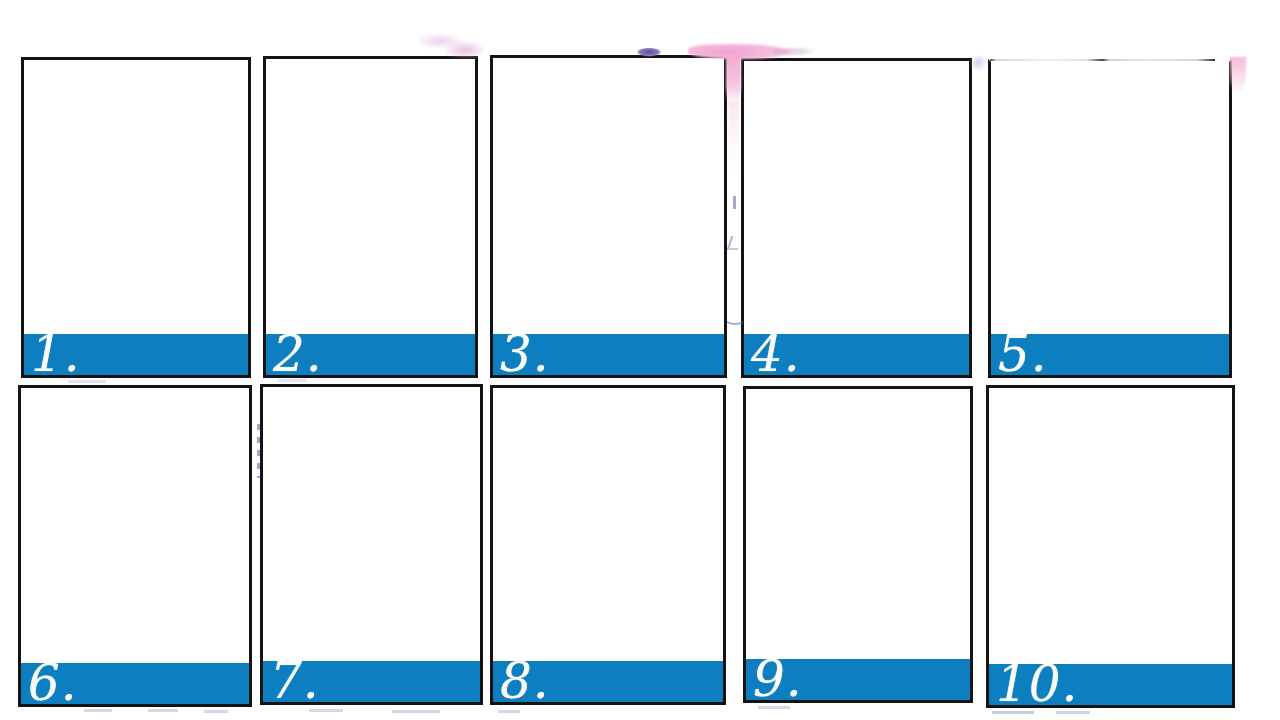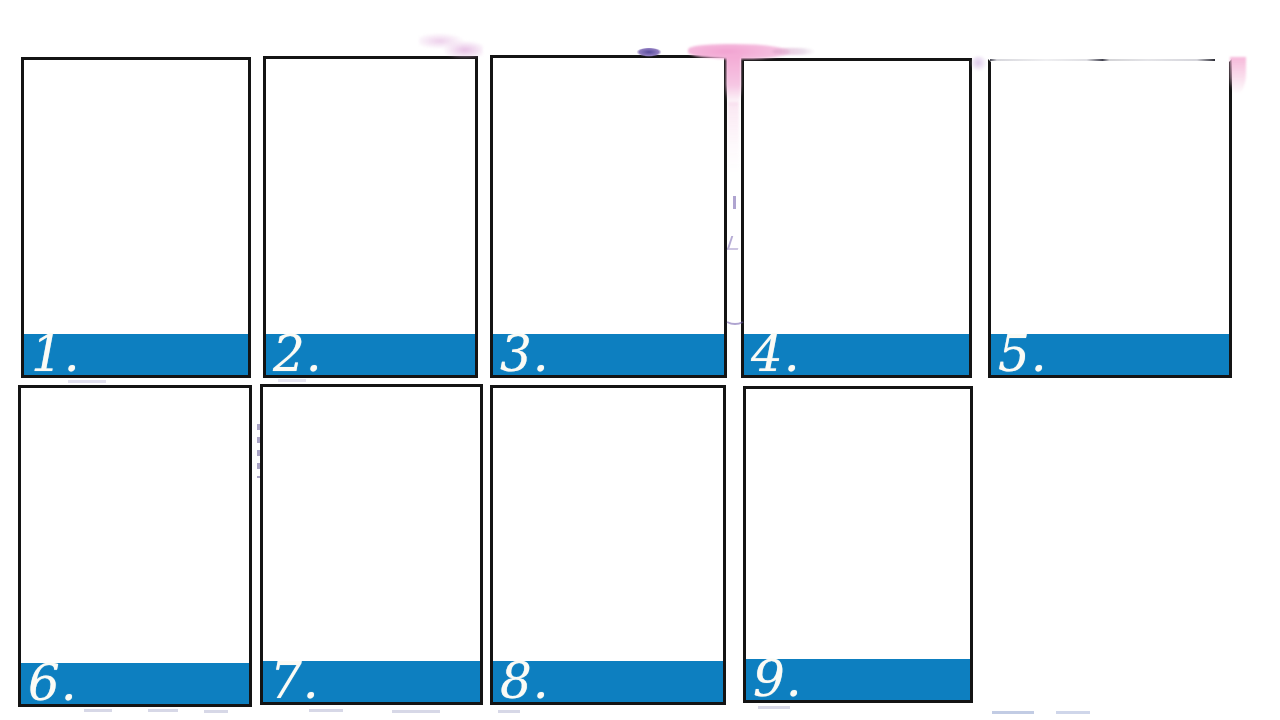--- a/index.html
+++ b/index.html
@@ -207,20 +207,25 @@
       <span class="num">8.</span>
     </div>
   </div>
 
   <div class="card c9">
     <div class="bar">
       <span class="num">9.</span>
     </div>
   </div>
 
+  <div class="card c10">
+    <div class="bar">
+      <span class="num">10.</span>
+    </div>
+  </div>
 
   <div>
     <div class="smudge pink-squiggle"></div>
     <div class="smudge purple-lens"></div>
     <div class="smudge pink-t-bar"></div>
     <div class="smudge pink-t-fade"></div>
     <div class="smudge pink-drip"></div>
     <div class="smudge pink-drip-fade"></div>
     <div class="smudge purple-dash-1"></div>
     <div class="smudge purple-dash-2"></div>

